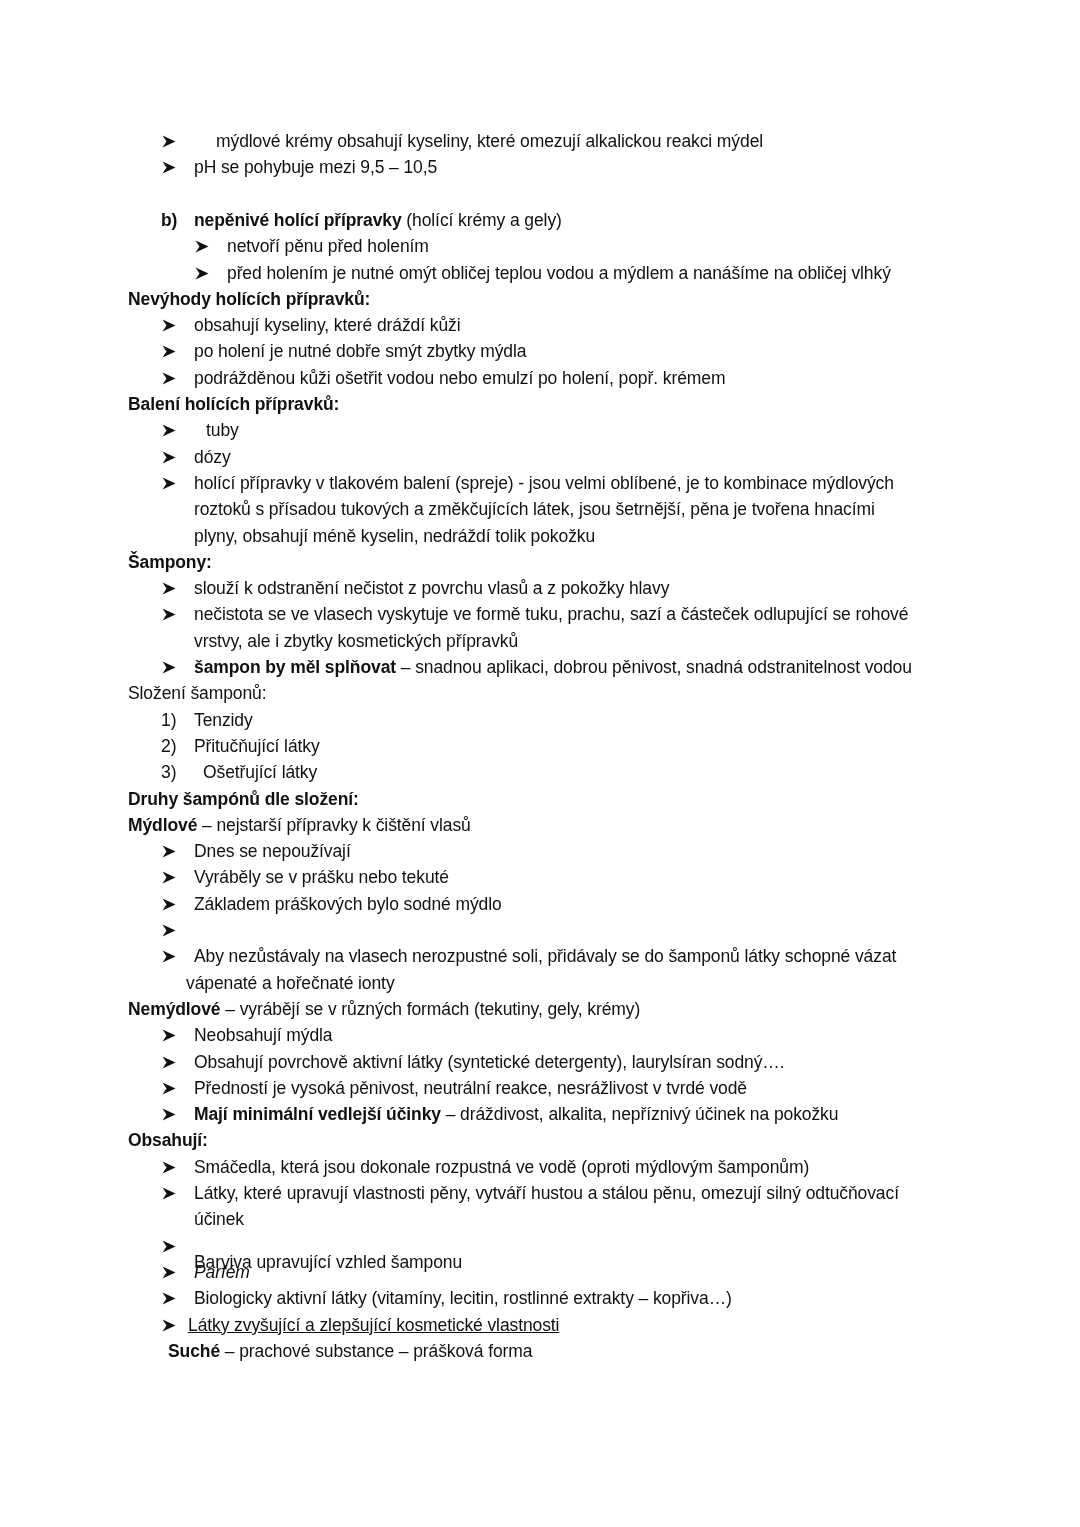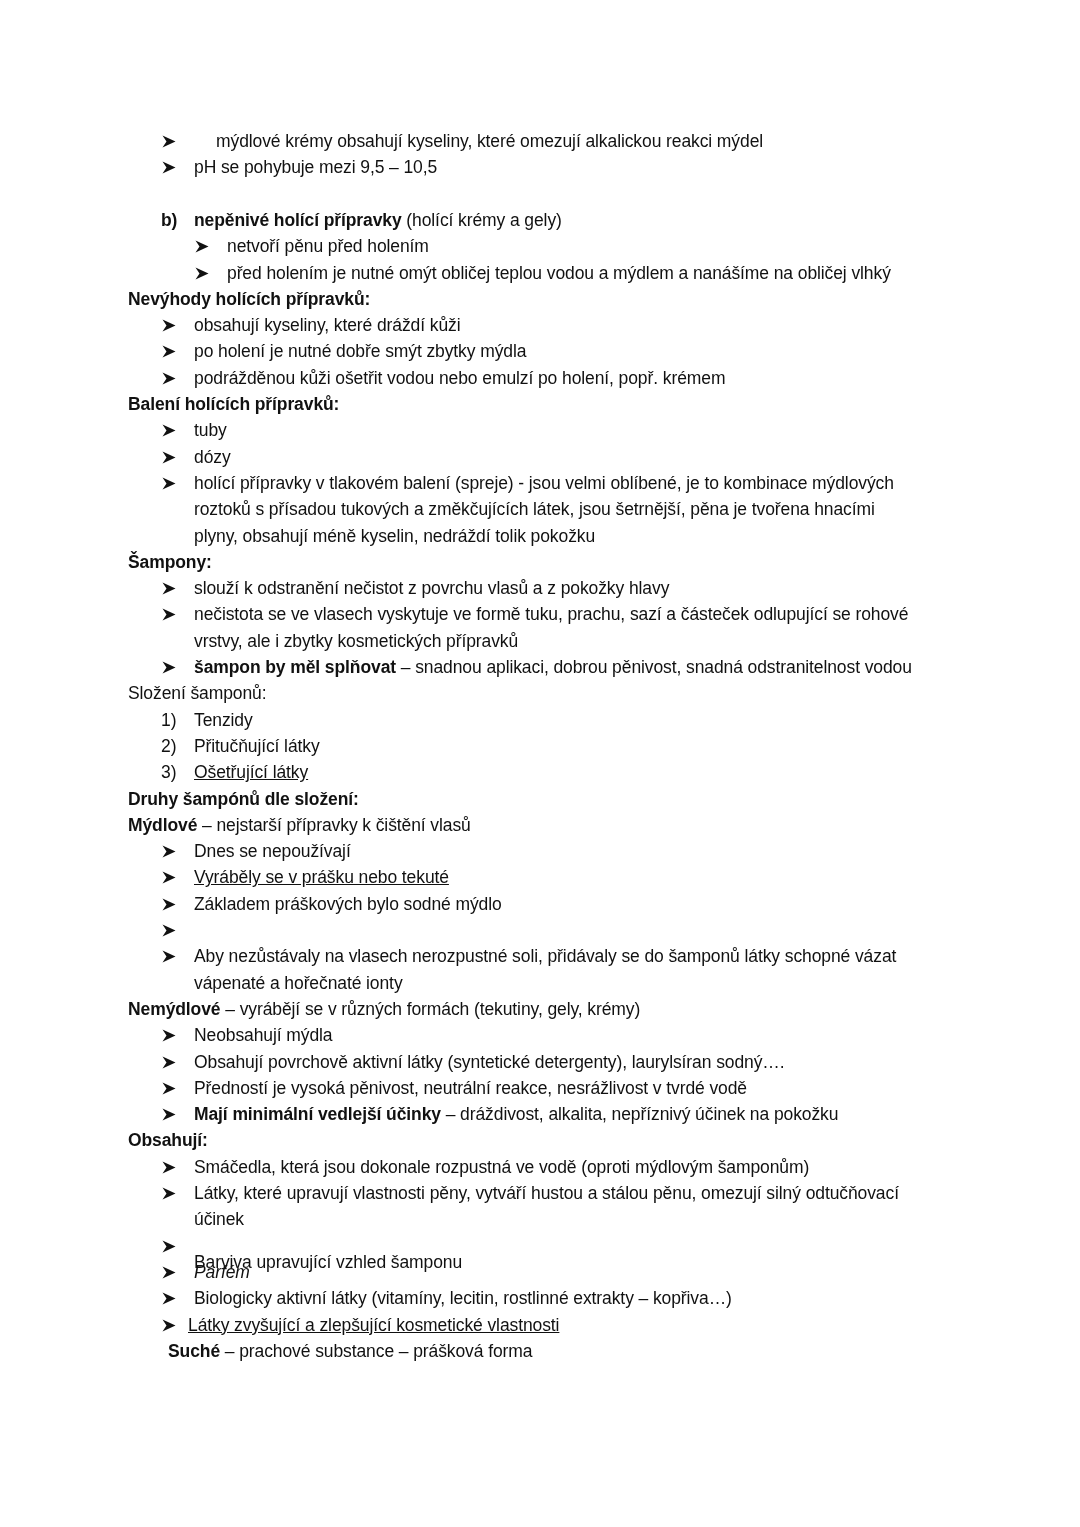--- a/index.html
+++ b/index.html
@@ -68,21 +68,21 @@
         <path d="M0.5 0.5 L13.5 6.5 L0.5 12.5 L4.5 6.5 Z" fill="#111"></path>
       </svg>
     </div>
     <div class="line " style="left: 194px; top: 364.7px;"><span>podrážděnou kůži ošetřit vodou nebo emulzí po holení, popř. krémem</span></div>
     <div class="line " style="left: 128px; top: 391px; font-weight: bold;">Balení holících přípravků:</div>
     <div class="bullet" style="left: 162px; top: 424.3px;">
       <svg width="14" height="13" viewBox="0 0 14 13">
         <path d="M0.5 0.5 L13.5 6.5 L0.5 12.5 L4.5 6.5 Z" fill="#111"></path>
       </svg>
     </div>
-    <div class="line " style="left: 194px; top: 417.3px;"><span>tuby</span></div>
+    <div class="line " style="left: 206px; top: 417.3px;"><span>tuby</span></div>
     <div class="bullet" style="left: 162px; top: 450.6px;">
       <svg width="14" height="13" viewBox="0 0 14 13">
         <path d="M0.5 0.5 L13.5 6.5 L0.5 12.5 L4.5 6.5 Z" fill="#111"></path>
       </svg>
     </div>
     <div class="line " style="left: 194px; top: 443.6px;"><span>dózy</span></div>
     <div class="bullet" style="left: 162px; top: 476.9px;">
       <svg width="14" height="13" viewBox="0 0 14 13">
         <path d="M0.5 0.5 L13.5 6.5 L0.5 12.5 L4.5 6.5 Z" fill="#111"></path>
       </svg>
@@ -109,53 +109,53 @@
         <path d="M0.5 0.5 L13.5 6.5 L0.5 12.5 L4.5 6.5 Z" fill="#111"></path>
       </svg>
     </div>
     <div class="line " style="left: 194px; top: 654px;"><b>šampon by měl splňovat</b><span> – snadnou aplikaci, dobrou pěnivost, snadná odstranitelnost vodou</span></div>
     <div class="line " style="left: 128px; top: 680.3px;">Složení šamponů:</div>
     <div class="line " style="left: 161px; top: 706.6px;">1)</div>
     <div class="line " style="left: 194px; top: 706.6px;">Tenzidy</div>
     <div class="line " style="left: 161px; top: 732.9px;">2)</div>
     <div class="line " style="left: 194px; top: 732.9px;">Přitučňující látky</div>
     <div class="line " style="left: 161px; top: 759.2px;">3)</div>
-    <div class="line " style="left: 194px; top: 759.2px; text-decoration: underline;">Ošetřující látky</div>
+    <div class="line " style="left: 203px; top: 759.2px;">Ošetřující látky</div>
     <div class="line " style="left: 128px; top: 785.5px; font-weight: bold;">Druhy šampónů dle složení:</div>
     <div class="line " style="left: 128px; top: 811.8px;"><b>Mýdlové</b><span> – nejstarší přípravky k čištění vlasů</span></div>
     <div class="bullet" style="left: 162px; top: 845.1px;">
       <svg width="14" height="13" viewBox="0 0 14 13">
         <path d="M0.5 0.5 L13.5 6.5 L0.5 12.5 L4.5 6.5 Z" fill="#111"></path>
       </svg>
     </div>
     <div class="line " style="left: 194px; top: 838.1px;"><span>Dnes se nepoužívají</span></div>
     <div class="bullet" style="left: 162px; top: 871.4px;">
       <svg width="14" height="13" viewBox="0 0 14 13">
         <path d="M0.5 0.5 L13.5 6.5 L0.5 12.5 L4.5 6.5 Z" fill="#111"></path>
       </svg>
     </div>
-    <div class="line " style="left: 194px; top: 864.4px; text-decoration: underline;"><span>Vyráběly se v prášku nebo tekuté</span></div>
+    <div class="line " style="left: 194px; top: 864.4px;"><span>Vyráběly se v prášku nebo tekuté</span></div>
     <div class="bullet" style="left: 162px; top: 897.7px;">
       <svg width="14" height="13" viewBox="0 0 14 13">
         <path d="M0.5 0.5 L13.5 6.5 L0.5 12.5 L4.5 6.5 Z" fill="#111"></path>
       </svg>
     </div>
     <div class="line " style="left: 194px; top: 890.7px;"><span>Základem práškových bylo sodné mýdlo</span></div>
     <div class="bullet" style="left: 162px; top: 924px;">
       <svg width="14" height="13" viewBox="0 0 14 13">
         <path d="M0.5 0.5 L13.5 6.5 L0.5 12.5 L4.5 6.5 Z" fill="#111"></path>
       </svg>
     </div>
     <div class="bullet" style="left: 162px; top: 950.3px;">
       <svg width="14" height="13" viewBox="0 0 14 13">
         <path d="M0.5 0.5 L13.5 6.5 L0.5 12.5 L4.5 6.5 Z" fill="#111"></path>
       </svg>
     </div>
     <div class="line " style="left: 194px; top: 943.3px;"><span>Aby nezůstávaly na vlasech nerozpustné soli, přidávaly se do šamponů látky schopné vázat</span></div>
-    <div class="line " style="left: 194px; top: 969.6px;"><span>vápenaté a hořečnaté ionty</span></div>
+    <div class="line " style="left: 186px; top: 969.6px;"><span>vápenaté a hořečnaté ionty</span></div>
     <div class="line " style="left: 128px; top: 995.9px;"><b>Nemýdlové</b><span> – vyrábějí se v různých formách (tekutiny, gely, krémy)</span></div>
     <div class="bullet" style="left: 162px; top: 1029.2px;">
       <svg width="14" height="13" viewBox="0 0 14 13">
         <path d="M0.5 0.5 L13.5 6.5 L0.5 12.5 L4.5 6.5 Z" fill="#111"></path>
       </svg>
     </div>
     <div class="line " style="left: 194px; top: 1022.2px;"><span>Neobsahují mýdla</span></div>
     <div class="bullet" style="left: 162px; top: 1055.5px;">
       <svg width="14" height="13" viewBox="0 0 14 13">
         <path d="M0.5 0.5 L13.5 6.5 L0.5 12.5 L4.5 6.5 Z" fill="#111"></path>

